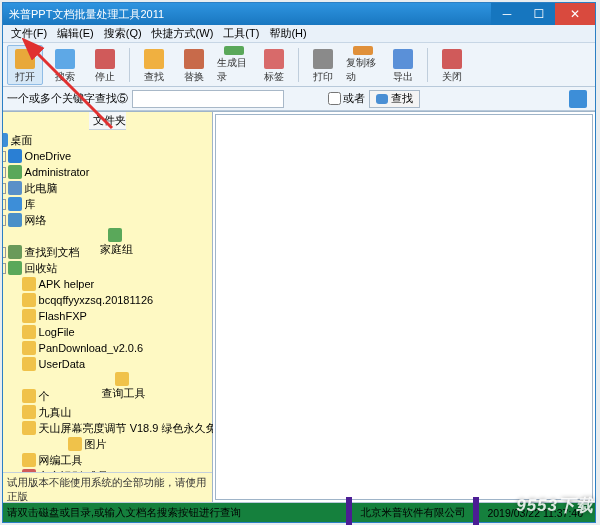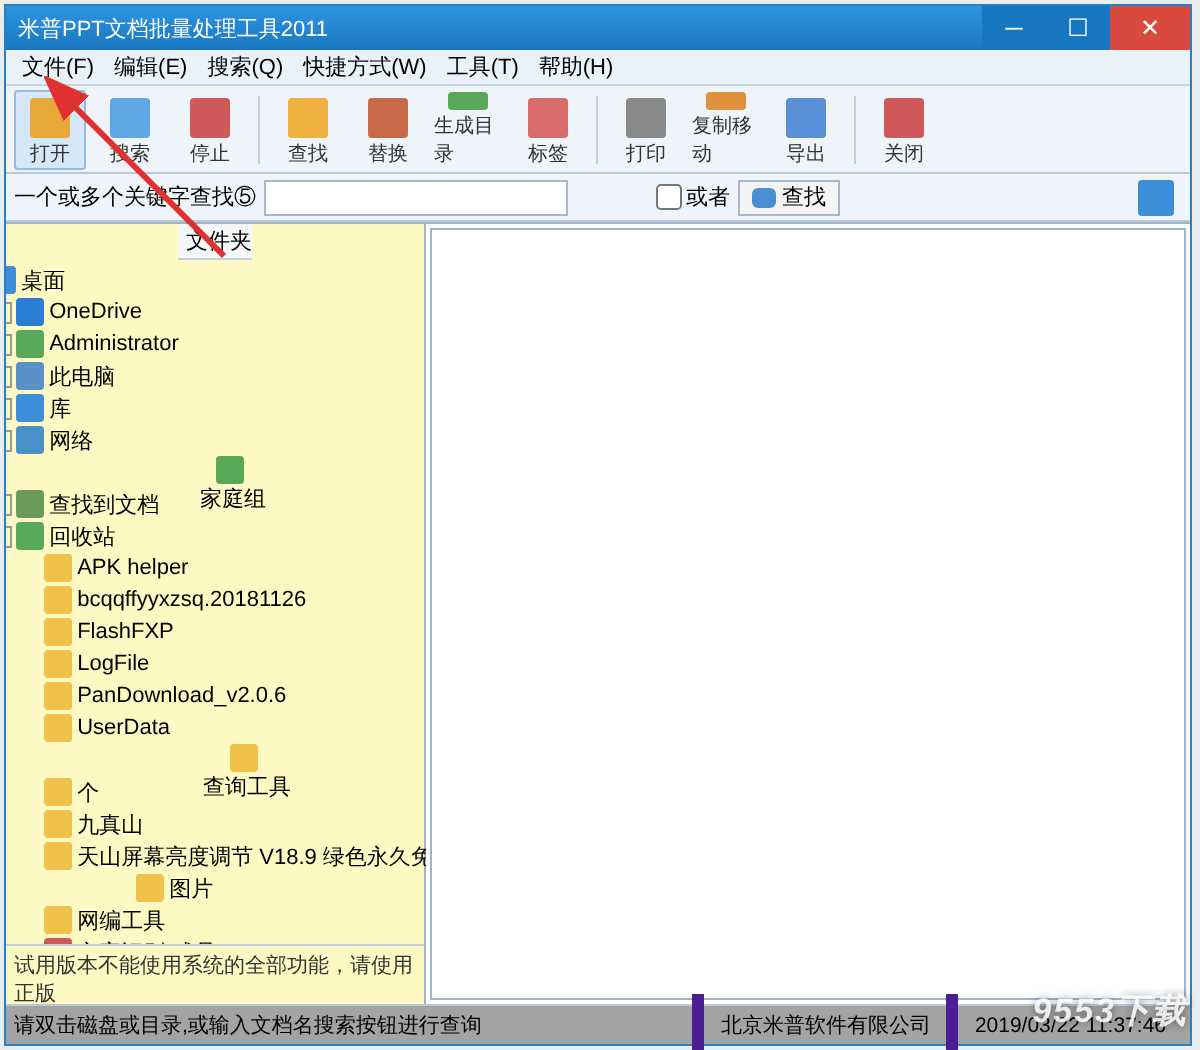--- a/index.html
+++ b/index.html
@@ -28,21 +28,21 @@
 .tree-row { display: flex; align-items: center; height: 16px; white-space: nowrap; padding-left: 4px; }
 .tree-row .exp { width: 11px; height: 11px; border: 1px solid #999; font-size: 9px; line-height: 9px; text-align: center; margin-right: 2px; color: #555; }
 .tree-row .noexp { width: 11px; margin-right: 2px; }
 .tree-row .ticon { width: 14px; height: 14px; margin-right: 3px; flex-shrink: 0; }
 .left-footer { height: 30px; border-top: 1px solid #c4d0db; font-size: 10.5px; padding: 3px 4px; color: #333; }
 .right { flex: 1; display: flex; flex-direction: column; background: #fff; }
 .tabs { height: 22px; background: #f4f6f8; display: flex; align-items: flex-end; border-bottom: 1px solid #a8bacb; padding-left: 4px; gap: 2px; }
 .tab { height: 20px; border: 1px solid #a8bacb; border-bottom: none; background: #fafbfc; font-size: 11px; padding: 0 8px; display: flex; align-items: center; gap: 4px; border-radius: 3px 3px 0 0; }
 .tab .tic { width: 12px; height: 12px; }
 .right-content { flex: 1; border: 1px solid #9fb4c8; margin: 2px; background: #fff; }
-.statusbar { height: 20px; background: #a3a3a3; border-top: 1px solid #b8c9da; display: flex; align-items: center; font-size: 10.5px; padding: 0 4px; }
+.statusbar { height: 20px; background: #15803d; border-top: 1px solid #b8c9da; display: flex; align-items: center; font-size: 10.5px; padding: 0 4px; }
 .statusbar .sspacer { flex: 1; }
 .statusbar .cell { border-left: 6px solid #4c1d95; padding: 16px 8px; height: 100%; display: flex; align-items: center; }
 .arrow { position: absolute; pointer-events: none; z-index: 50; }
 .watermark { position: absolute; right: 6px; bottom: 8px; color: rgba(255,255,255,0.85); font-size: 17px; font-style: italic; font-weight: bold; text-shadow: 0 0 4px rgba(0,0,0,0.4); letter-spacing: 1px; }
 
 .ci { display:inline-block; border-radius:2px; }
 </style>
 </head>
 <body>
 

